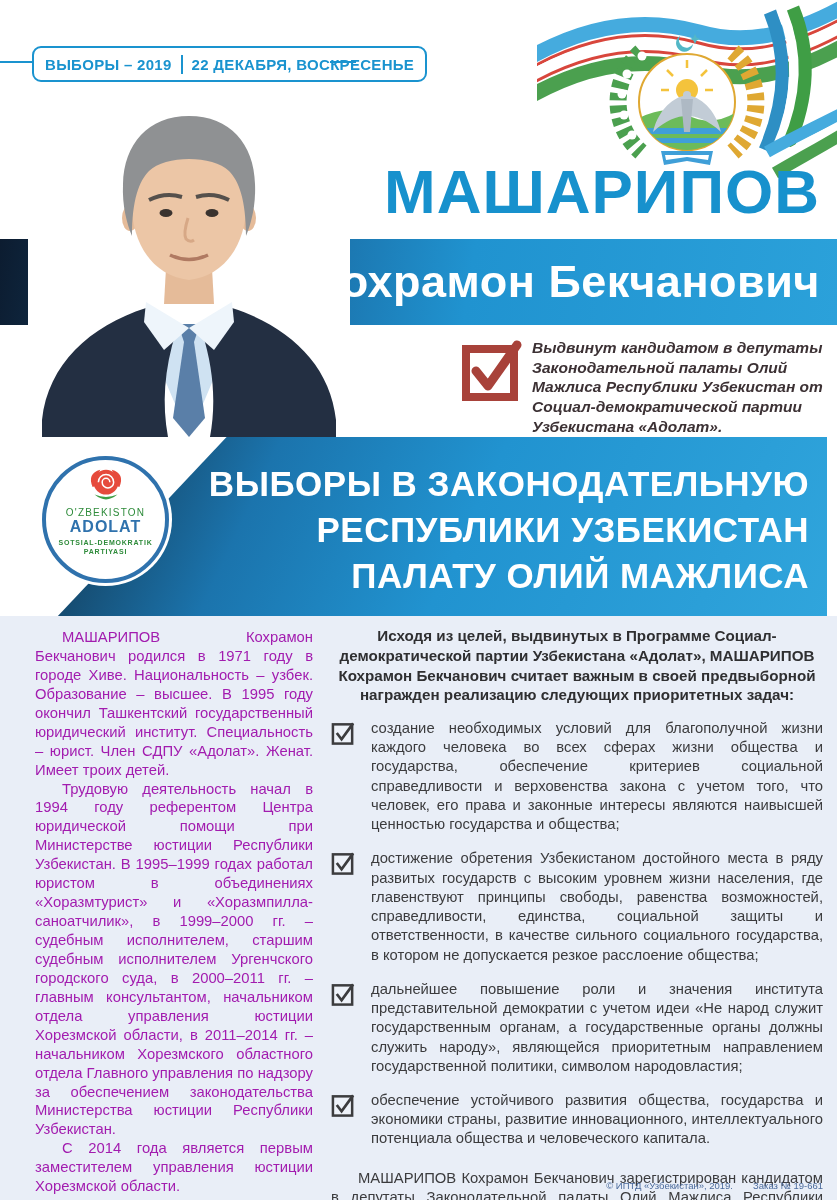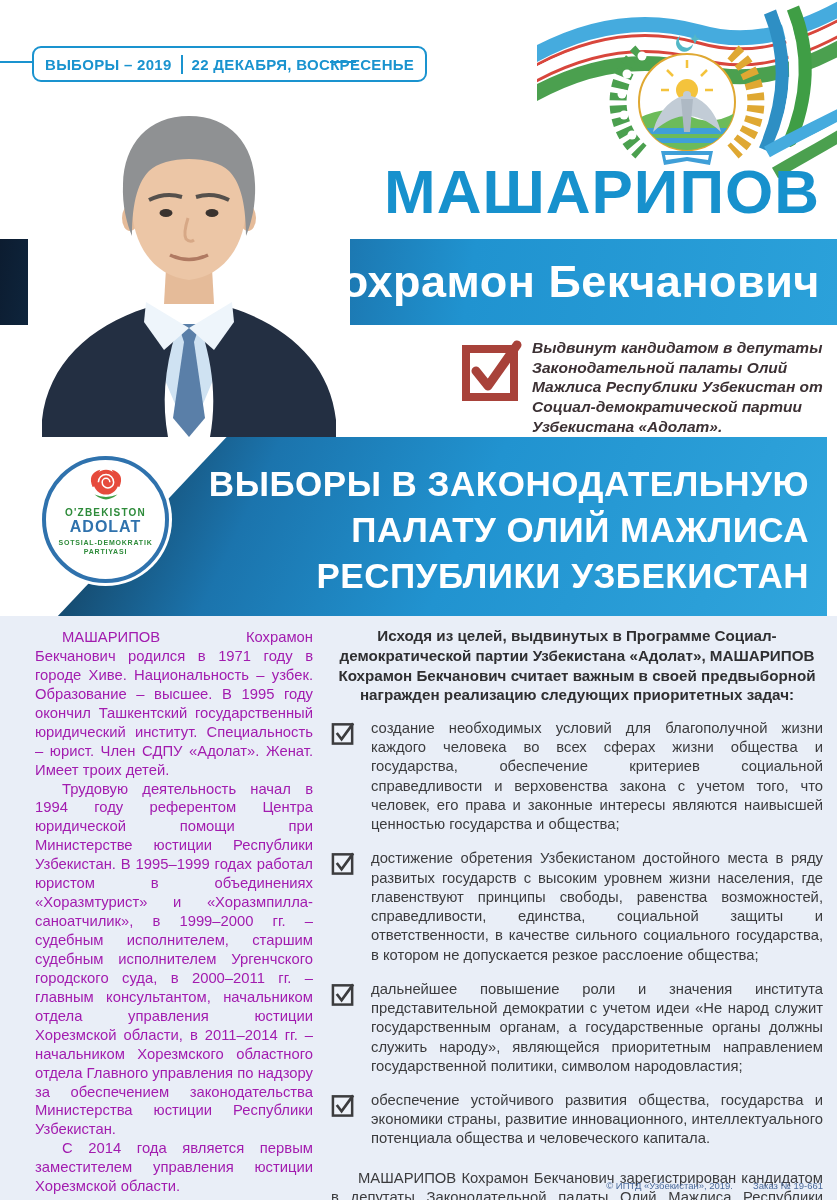--- a/index.html
+++ b/index.html
@@ -67,21 +67,21 @@
   }
   .banner .title div { white-space:nowrap; }
 
   
   .logo {
     position:absolute; left:42px; top:456px; width:127px; height:127px; z-index:4;
     border-radius:50%; background:#fff; border:4px solid #2f72ad;
     box-shadow:0 0 0 3px #fff; text-align:center; overflow:hidden;
   }
   .logo .rose { display:block; margin:4px auto 0; }
-  .logo .country  { font-size:10px; font-weight:bold; color:#2e8b3a; letter-spacing:1.2px; margin-top:-1px; }
+  .logo .country  { font-size:10px; font-weight:normal; color:#2e8b3a; letter-spacing:1.2px; margin-top:-1px; }
   .logo .party    { font-size:16px; font-weight:bold; color:#2f72ad; letter-spacing:1px; line-height:1; margin-top:1px;text-align:center; }
   .logo .sub      { font-size:7px;  font-weight:bold; color:#2e8b3a; letter-spacing:.8px; line-height:1.35; margin-top:3px; }
 
   
   .content {
     position:absolute; left:0; right:0; top:616px; height:584px;
     background:#e9eef7; overflow:hidden;
   }
   .col-left  { position:absolute; left:35px;  top:12px; width:278px; }
   .col-left p {
@@ -199,22 +199,22 @@
 
   <svg class="red-check" viewBox="0 0 64 64">
     <rect x="5" y="11" width="48" height="48" fill="#ffffff" stroke="#a8423a" stroke-width="8"></rect>
     <path d="M15 33 L27 48 L56 7" fill="none" stroke="#a8423a" stroke-width="9" stroke-linecap="round" stroke-linejoin="round"></path>
   </svg>
   <div class="note">Выдвинут кандидатом в депутаты Законодательной палаты Олий Мажлиса Республики Узбекистан от Социал-демократической партии Узбекистана «Адолат».</div>
 
   <div class="banner">
     <div class="title">
       <div>ВЫБОРЫ В ЗАКОНОДАТЕЛЬНУЮ</div>
+      <div>РЕСПУБЛИКИ УЗБЕКИСТАН</div>
       <div>ПАЛАТУ ОЛИЙ МАЖЛИСА</div>
-      <div>РЕСПУБЛИКИ УЗБЕКИСТАН</div>
     </div>
   </div>
 
   <div class="logo">
     <svg class="rose" width="46" height="44" viewBox="0 0 48 46">
       <path d="M10,24 Q4,10 18,6 Q13,14 16,22 Z" fill="#e64a3c"></path>
       <path d="M38,24 Q44,10 30,6 Q35,14 32,22 Z" fill="#e64a3c"></path>
       <circle cx="24" cy="19" r="13" fill="#e64a3c"></circle>
       <path d="M24,19 m-8,0 a8,8 0 1 1 16,0 a6,6 0 1 1 -12,0 a4,4 0 1 1 8,0" stroke="#ffffff" stroke-width="1.6" fill="none"></path>
       <path d="M12,32 Q24,42 36,32 Q24,37 12,32 Z" fill="#3f9e45"></path>

